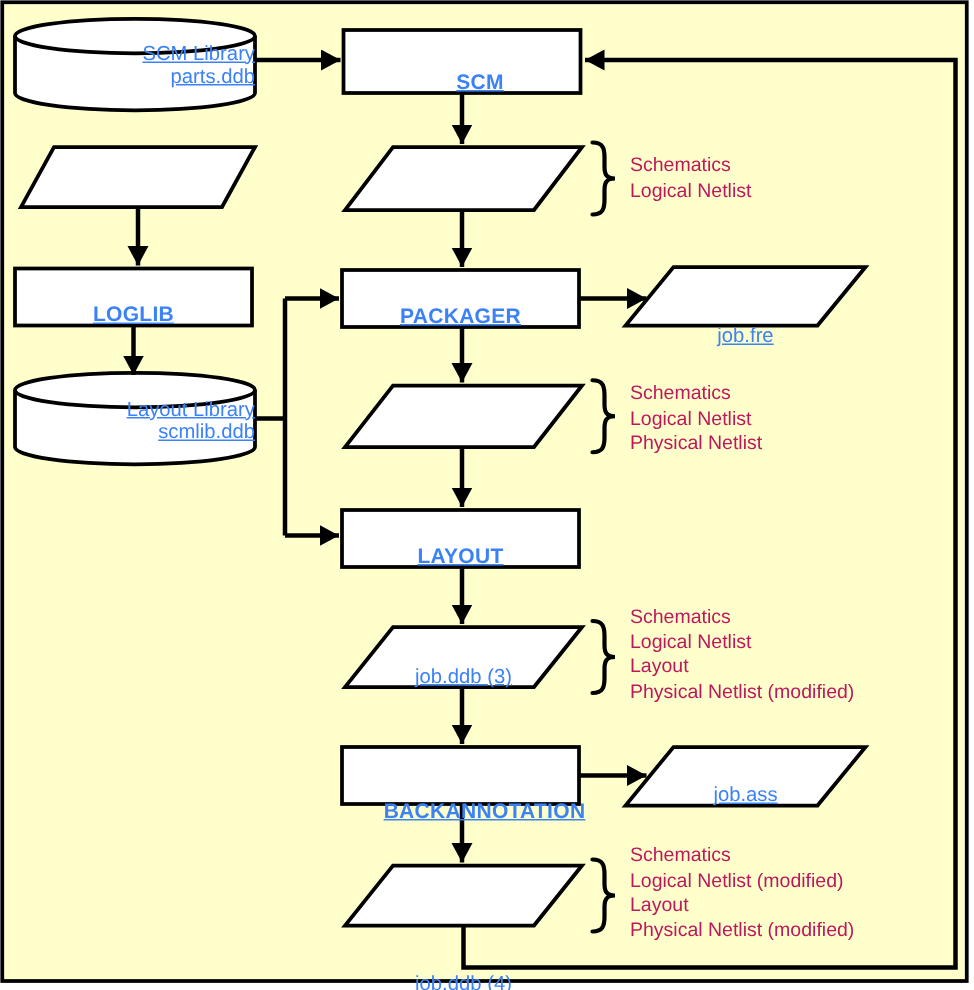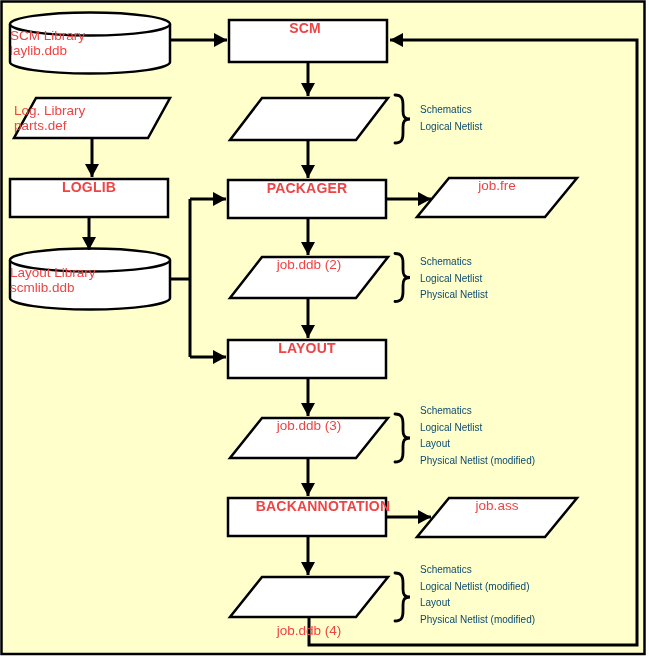--- a/index.html
+++ b/index.html
@@ -1,25 +1,25 @@
 <!DOCTYPE html>
 <html><head>
 <meta charset="utf-8">
 <style>
   html,body{margin:0;padding:0;background:#ffffff;font-family:"Liberation Sans",sans-serif;}
   .stage{position:relative;width:649px;height:660px;background:#ffffff;overflow:hidden;}
   .stage svg{position:absolute;left:0;top:0;display:block;}
   .lbl{
-    position:absolute;display:flex;align-items:flex-start;justify-content:center;
-    text-align:center;font-size:13.5px;color:#ef4444;white-space:nowrap;pointer-events:none;
+    position:absolute;display:flex;align-items:flex-end;justify-content:center;
+    text-align:center;font-size:13.5px;color:#3b82f6;white-space:nowrap;pointer-events:none;text-decoration:underline;
   }
   .lbl.bold{font-weight:bold;font-size:14px;letter-spacing:.2px;}
   .lbl.col{flex-direction:column;line-height:15.5px;}
   .ann{
-    position:absolute;font-size:10px;line-height:16.5px;color:#0c4a6e;
+    position:absolute;font-size:13px;line-height:16.5px;color:#be185d;
     text-align:left;white-space:nowrap;pointer-events:none;
   }
 </style>
 </head>
 <body>
 
 <div class="stage">
 
   <svg width="649" height="660" viewBox="0 0 649 660">
     <defs>
@@ -86,43 +86,38 @@
     <g stroke="#000" stroke-width="2.8" fill="none" stroke-linecap="round">
       <path d="M395,95 C402,95 403,99 403,105 L403,111 C403,116 404,119 410,119 C404,119 403,122 403,127 L403,133 C403,139 402,143 395,143"></path>
       <path transform="translate(0,158.5)" d="M395,95 C402,95 403,99 403,105 L403,111 C403,116 404,119 410,119 C404,119 403,122 403,127 L403,133 C403,139 402,143 395,143"></path>
       <path transform="translate(0,319)" d="M395,95 C402,95 403,99 403,105 L403,111 C403,116 404,119 410,119 C404,119 403,122 403,127 L403,133 C403,139 402,143 395,143"></path>
       <path transform="translate(0,478)" d="M395,95 C402,95 403,99 403,105 L403,111 C403,116 404,119 410,119 C404,119 403,122 403,127 L403,133 C403,139 402,143 395,143"></path>
     </g>
   </svg>
 
   <div class="lbl col" style="left:10px;top:24px;width:160px;height:38px;">
     <div>SCM Library</div>
-    <div>laylib.ddb</div>
+    <div>parts.ddb</div>
   </div>
 
-  <div class="lbl bold" style="left:226px;top:20px;width:158px;height:42px;border-radius:15px;">SCM</div>
+  <div class="lbl bold" style="left:241px;top:20px;width:158px;height:42px;border-radius:15px;">SCM</div>
 
-  <div class="lbl col" style="left:14px;top:98px;width:156px;height:40px;">
-    <div>Log. Library</div>
-    <div>parts.def</div>
-  </div>
 
 
   <div class="lbl bold" style="left:228px;top:180px;width:158px;height:38px;">PACKAGER</div>
 
   <div class="lbl bold" style="left:10px;top:179px;width:158px;height:38px;">LOGLIB</div>
 
   <div class="lbl" style="left:417px;top:178px;width:160px;height:53px;">job.fre</div>
 
   <div class="lbl col" style="left:10px;top:260px;width:160px;height:40px;">
     <div>Layout Library</div>
     <div>scmlib.ddb</div>
   </div>
 
-  <div class="lbl" style="left:230px;top:257px;width:158px;height:41px;">job.ddb (2)</div>
 
   <div class="lbl bold" style="left:228px;top:340px;width:158px;height:38px;">LAYOUT</div>
 
   <div class="lbl" style="left:230px;top:418px;width:158px;height:40px;">job.ddb (3)</div>
 
   <div class="lbl bold" style="left:232px;top:498px;width:158px;height:50px;margin-left:12px;">BACKANNOTATION</div>
 
   <div class="lbl" style="left:417px;top:498px;width:160px;height:39px;">job.ass</div>
 
   <div class="lbl" style="left:230px;top:577px;width:158px;height:40px;margin-top:46px;">job.ddb (4)</div>

